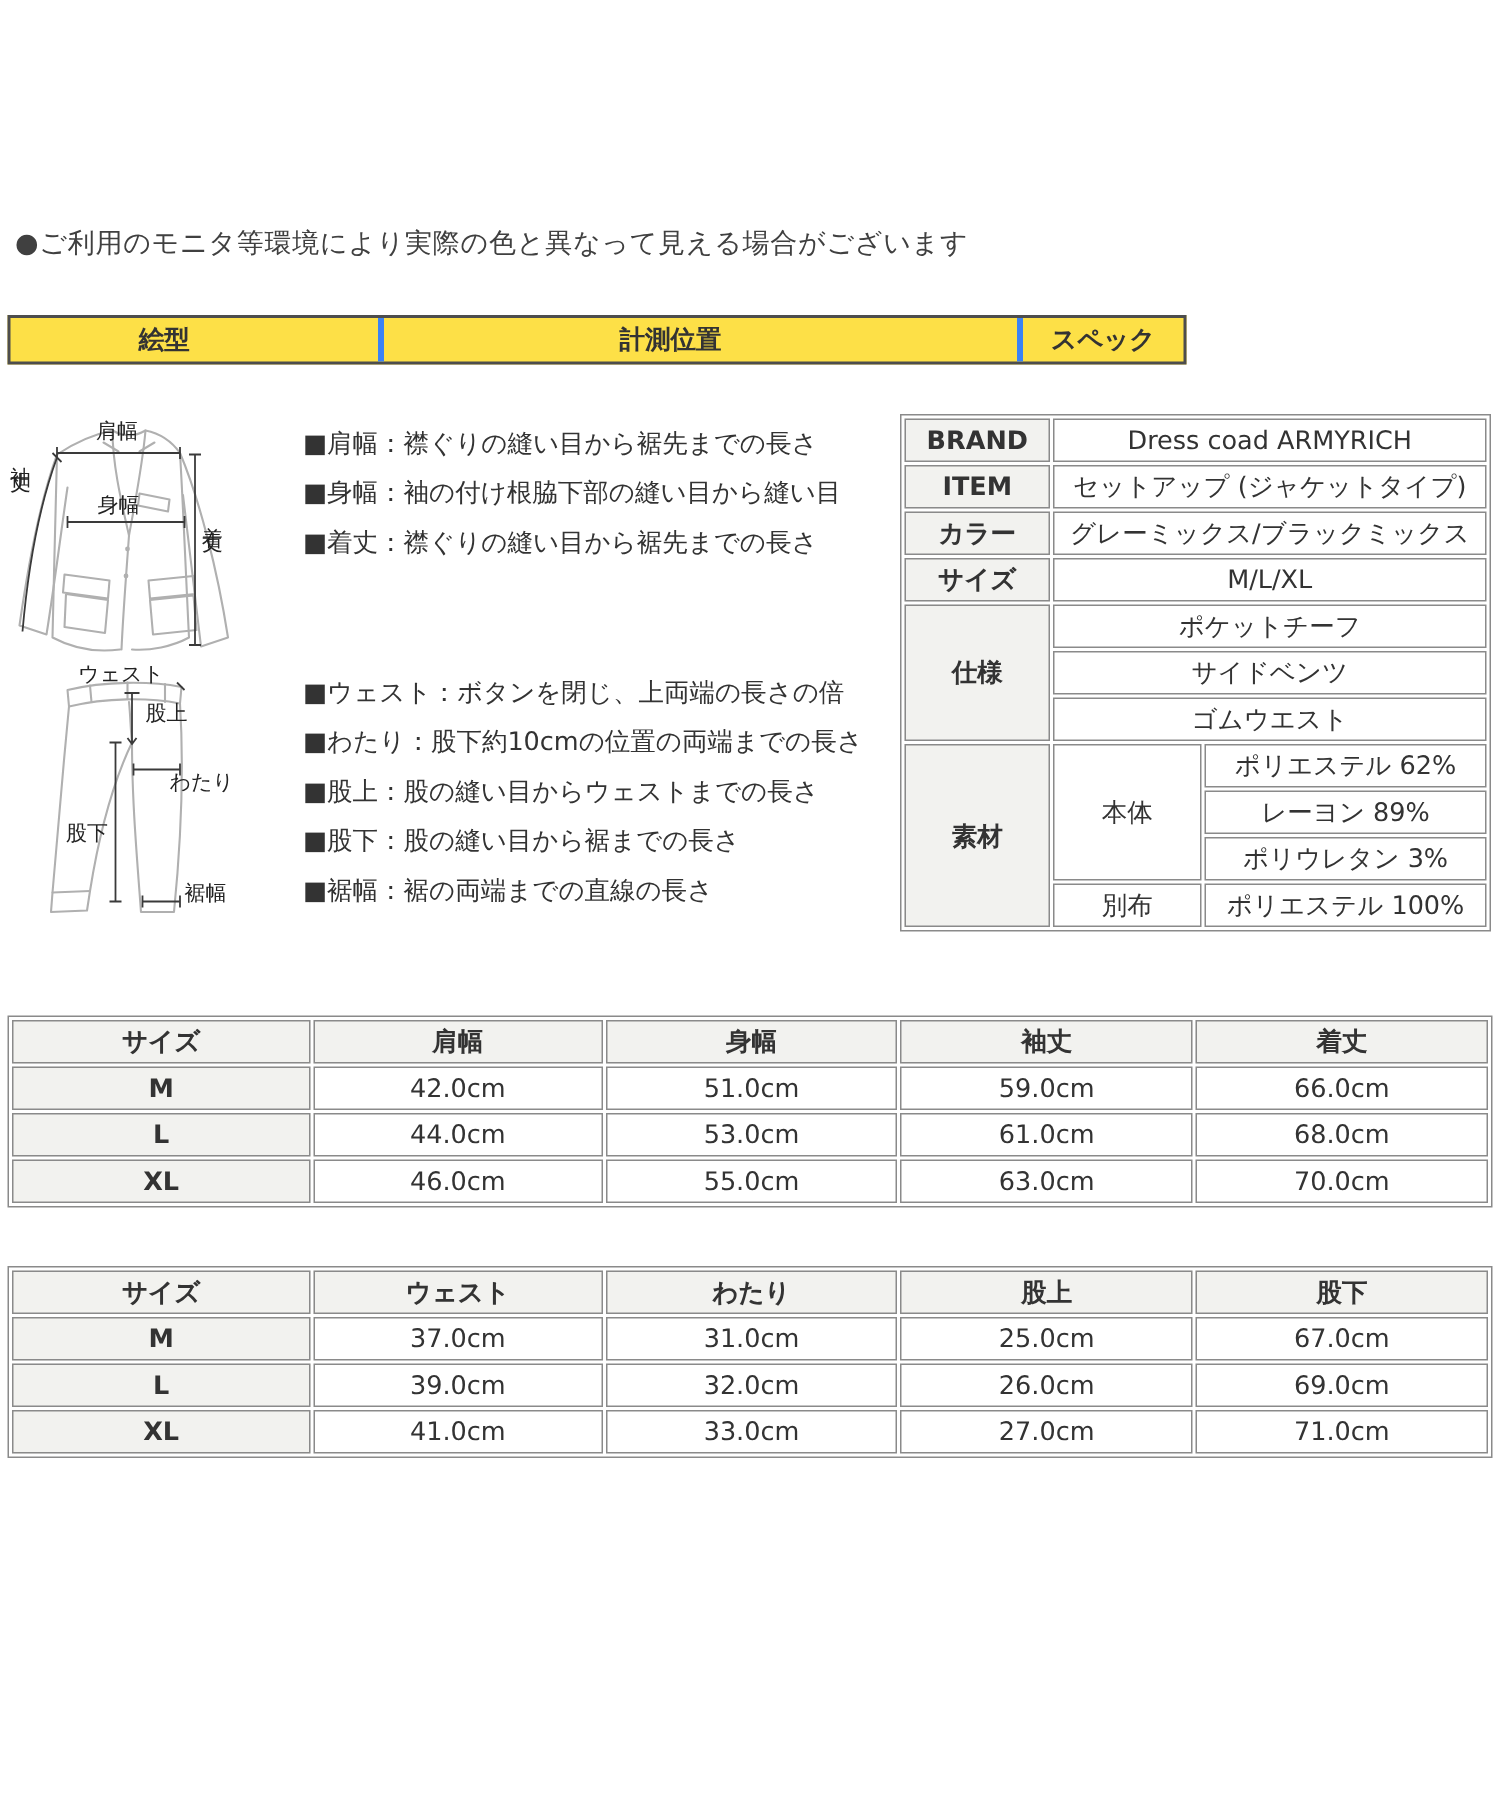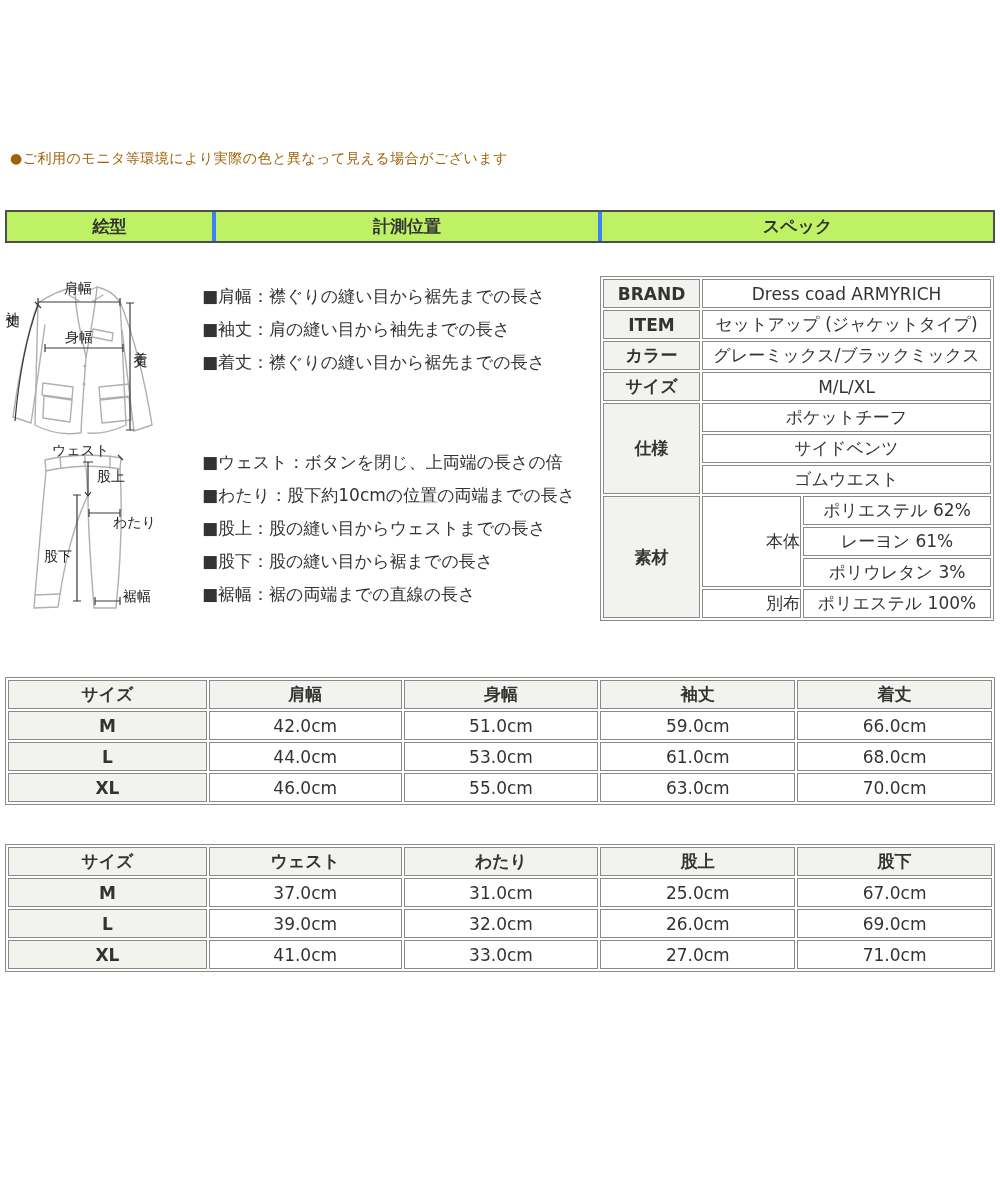--- a/index.html
+++ b/index.html
@@ -4,27 +4,27 @@
 <style>
   * { margin:0; padding:0; box-sizing:border-box; }
   html,body { background:#fff; }
   body {
     width:1000px; height:1200px; position:relative;
     font-family:"DejaVu Sans","Liberation Sans",sans-serif;
     color:#333;
   }
   .page { position:absolute; left:0; top:0; width:1000px; height:1200px; background:#fff; overflow:hidden; }
 
-  .notice { position:absolute; left:10px; color:#a16207; font-size:14px; white-space:nowrap; letter-spacing:0.5px; }
+  .notice { position:absolute; left:10px; color:#404040; font-size:18px; white-space:nowrap; letter-spacing:0.5px; }
   .notice-top { top:150px; }
   .notice-bottom { top:1013px; }
 
   
-  .header-table { position:absolute; left:5px; top:210px; width:990px; height:33px;
-    display:flex; border:2px solid #4d4d4d; background:#bef264; }
+  .header-table { position:absolute; left:5px; top:210px; width:786px; height:33px;
+    display:flex; border:2px solid #4d4d4d; background:#fde047;gap:40px; }
   .header-cell { display:flex; align-items:center; justify-content:center;
     font-weight:bold; font-size:17px; border-left:4px solid #3b82f6; height:100%; }
   .header-cell:first-child { border-left:none; }
   .hc1 { flex:0 0 205px; } .hc2 { flex:0 0 386px; } .hc3 { flex:1; }
 
   
   .diagram { position:absolute; }
   .jacket-diagram { left:5px; top:265px; }
   .pants-diagram { left:15px; top:438px; }
   .dlabel { position:absolute; font-size:14px; color:#222; white-space:nowrap; line-height:1; }
@@ -43,21 +43,21 @@
   table.sheet { border-collapse:separate; border-spacing:2px; background:#fff;
     border:1px solid #8a8a8a; table-layout:fixed; }
   table.sheet th, table.sheet td { border:1px solid #8a8a8a; text-align:center;
     vertical-align:middle; font-size:17px; overflow:hidden; white-space:nowrap; }
   table.sheet th { background:#f2f2ef; font-weight:bold; }
   table.sheet td { background:#fff; font-weight:normal; }
 
   
   .spec-table { position:absolute; left:600px; top:276px; width:394px; }
   .spec-table th, .spec-table td { height:29px; font-size:16px; }
-  .spec-table td.sub { background:#fff;text-align:right; }
+  .spec-table td.sub { background:#fff; }
 
   
   .size-table { position:absolute; left:5px; width:990px; }
   .size-table-jacket { top:677px; }
   .size-table-pants  { top:844px; }
   .size-table th, .size-table td { height:29px; }
 </style>
 </head>
 <body>
 
@@ -113,21 +113,21 @@
     <path class="measure" d="M103,17 L108,22"></path>
   </svg>
   <div class="dlabel" style="left:52px; top:443px;">ウェスト</div>
   <div class="dlabel" style="left:97px; top:469px;">股上</div>
   <div class="dlabel" style="left:113px; top:515px;">わたり</div>
   <div class="dlabel" style="left:44px; top:549px;">股下</div>
   <div class="dlabel" style="left:123px; top:589px;text-align:right;">裾幅</div>
 
   <div class="notes notes-jacket">
     <div class="note-line">■肩幅：襟ぐりの縫い目から裾先までの長さ</div>
-    <div class="note-line">■袖丈：肩の縫い目から袖先までの長さ</div>
+    <div class="note-line">■身幅：袖の付け根脇下部の縫い目から縫い目</div>
     <div class="note-line">■着丈：襟ぐりの縫い目から裾先までの長さ</div>
   </div>
 
   <div class="notes notes-pants">
     <div class="note-line">■ウェスト：ボタンを閉じ、上両端の長さの倍</div>
     <div class="note-line">■わたり：股下約10cmの位置の両端までの長さ</div>
     <div class="note-line">■股上：股の縫い目からウェストまでの長さ</div>
     <div class="note-line">■股下：股の縫い目から裾までの長さ</div>
     <div class="note-line">■裾幅：裾の両端までの直線の長さ</div>
   </div>
@@ -164,21 +164,21 @@
     </tr>
     <tr>
       <td colspan="2">ゴムウエスト</td>
     </tr>
     <tr>
       <th rowspan="4">素材</th>
       <td rowspan="3" class="sub">本体</td>
       <td>ポリエステル 62%</td>
     </tr>
     <tr>
-      <td>レーヨン 61%</td>
+      <td>レーヨン 89%</td>
     </tr>
     <tr>
       <td>ポリウレタン 3%</td>
     </tr>
     <tr>
       <td class="sub">別布</td>
       <td>ポリエステル 100%</td>
     </tr>
   </tbody>
     </table>

